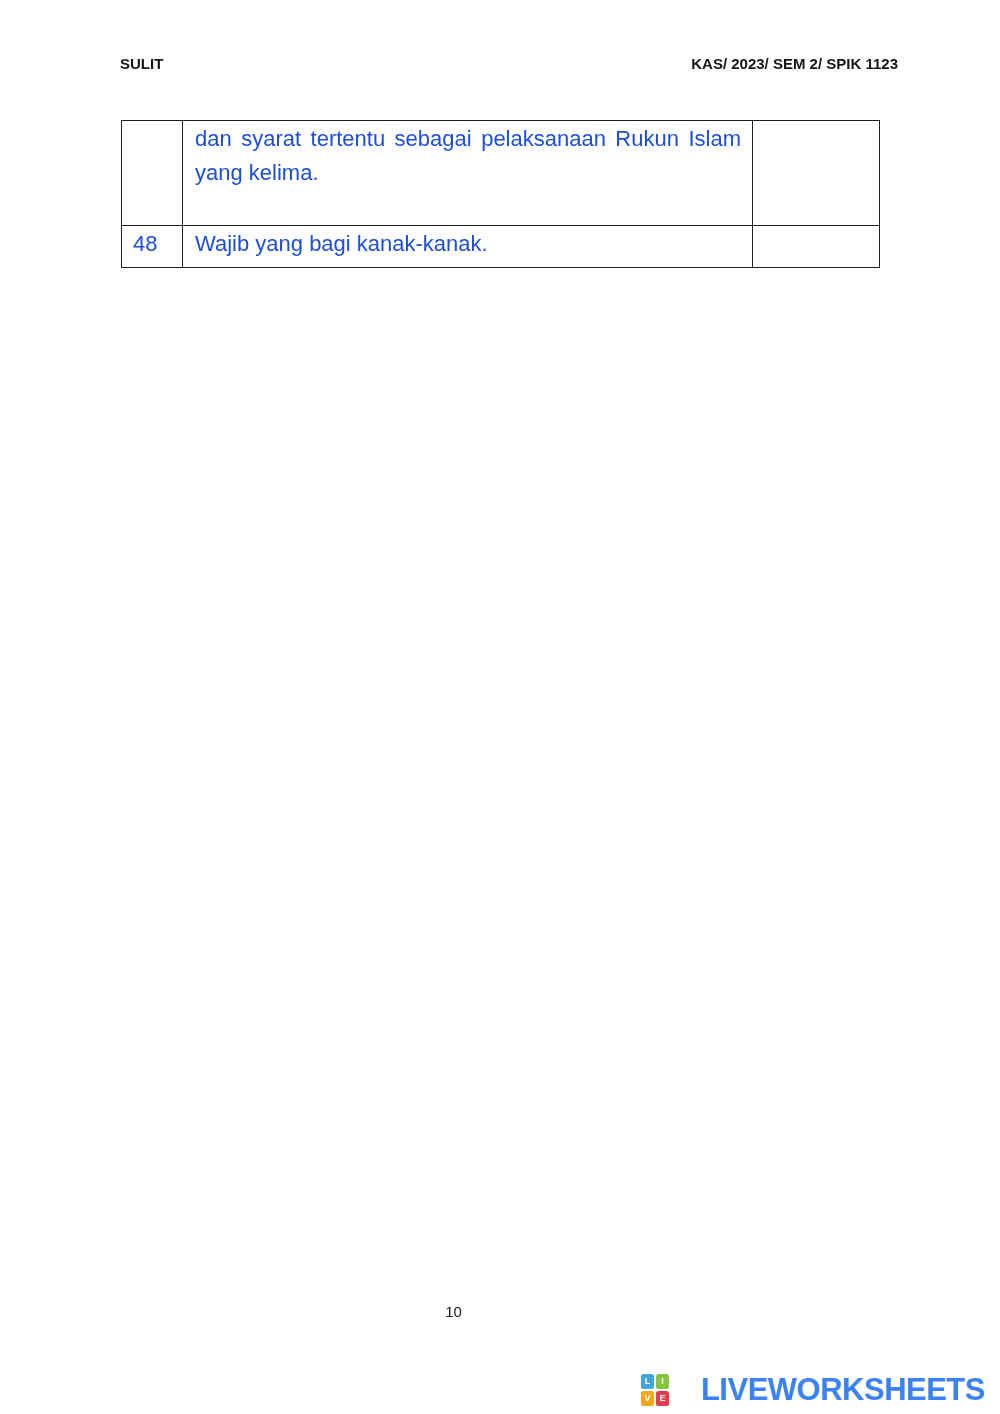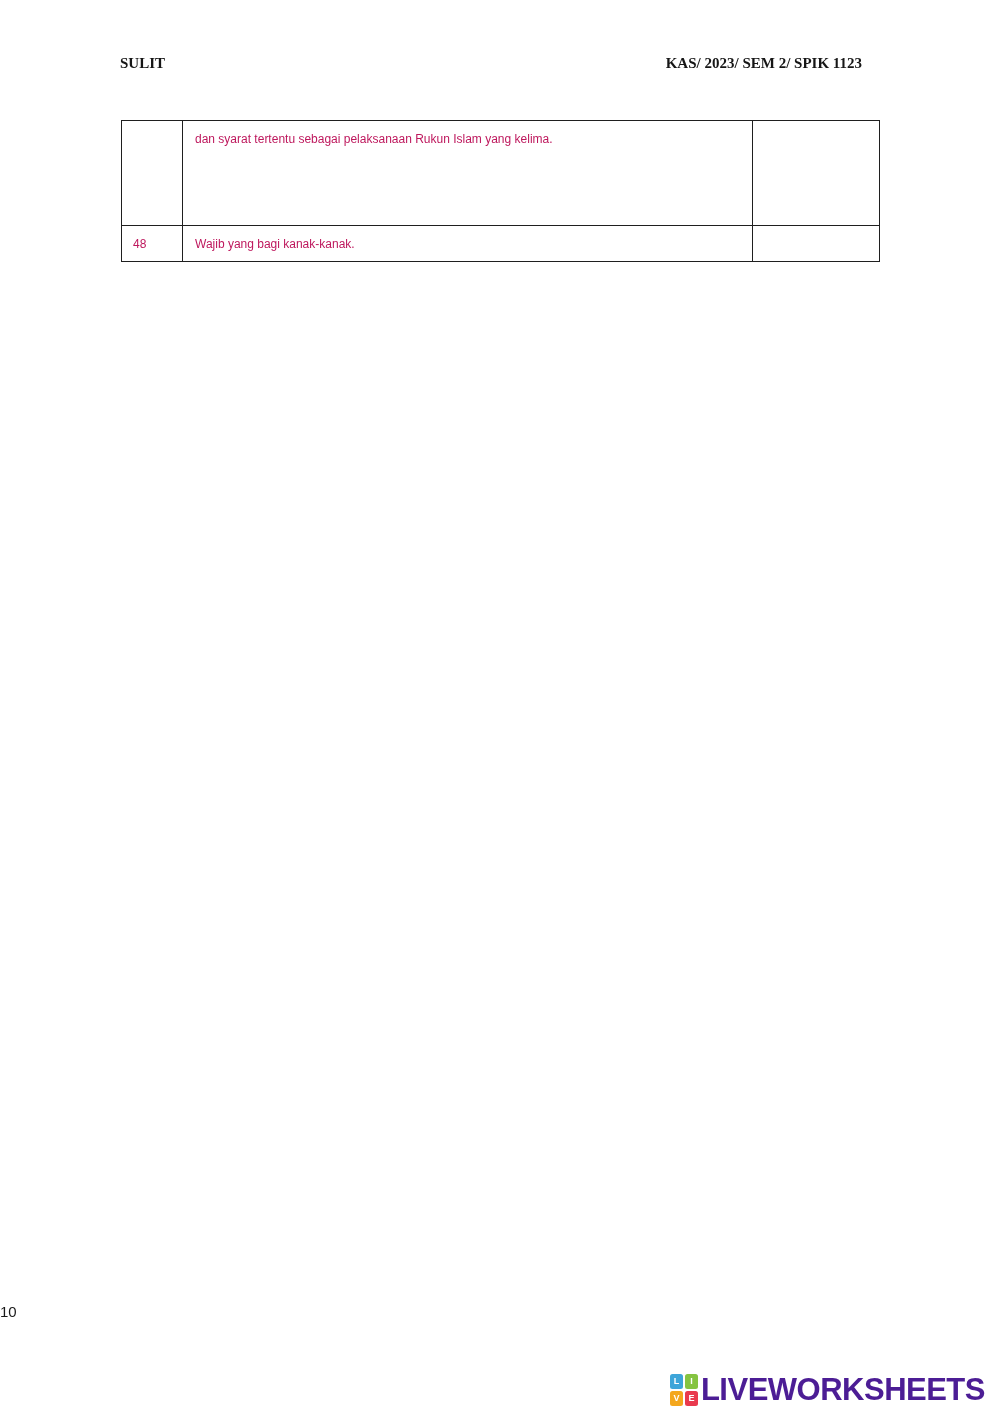--- a/index.html
+++ b/index.html
@@ -13,66 +13,66 @@
     width: 1000px;
     height: 1414px;
     background: #ffffff;
     overflow: hidden;
   }
   
   .header {
     position: absolute;
     top: 55px;
     left: 120px;
-    right: 138px;
+    right: 102px;
     display: flex;
     justify-content: space-between;
     align-items: baseline;
     font-size: 15px;
     font-weight: bold;
     color: #161616;
-    font-family: Liberation Serif, serif;
   }
   
   .worksheet-table {
     position: absolute;
     top: 120px;
     left: 121px;
     width: 758px;
     border-collapse: collapse;
     table-layout: fixed;
   }
   .worksheet-table td {
     border: 1.6px solid #1f1f1f;
     vertical-align: top;
-    font-size: 12px;
+    font-size: 22px;
     line-height: 34px;
-    color: #be185d;
+    color: #1d4ed8;
   }
   .col-num   { width: 61px;  }
   .col-text  { width: 570px; }
   .col-ans   { width: 127px; }
   td.cell-num {
     text-align: left;
-    padding: 1px 4px 0 11px;
+    padding: 1px 4px 6px 11px;
   }
   td.cell-text {
     padding: 1px 11px 0 12px;
   }
   tr.row-cont  { height: 105px; }
   tr.row-one   { height: 34px;  }
   tr.row-two-a { height: 72px;  }
   tr.row-two-b { height: 70px;  }
   td.justified { text-align: justify; }
   
   .page-number {
     position: absolute;
     top: 1303px;
     left: 0;
     width: 907px;
+    text-align: center;
     font-size: 15px;
     color: #1a1a1a;
   }
   
   .branding {
     position: absolute;
     right: 15px;
     bottom: 6px;
     display: flex;
     align-items: center;
@@ -132,16 +132,16 @@
 
   <div class="page-number">10</div>
 
   <div class="branding">
     <span class="lw-icon">
       <span class="lw-tile" style="background: rgb(61, 165, 217);">L</span>
       <span class="lw-tile" style="background: rgb(133, 196, 65);">I</span>
       <span class="lw-tile" style="background: rgb(244, 167, 29);">V</span>
       <span class="lw-tile" style="background: rgb(233, 58, 78);">E</span>
     </span>
-    <span class="lw-text" style="color: #4c1d95;">LIVEWORKSHEETS</span>
+    <span class="lw-text" style="color: #3b82f6; margin-left: 29px;">LIVEWORKSHEETS</span>
   </div>
 
 </div>
 
 </body></html>

